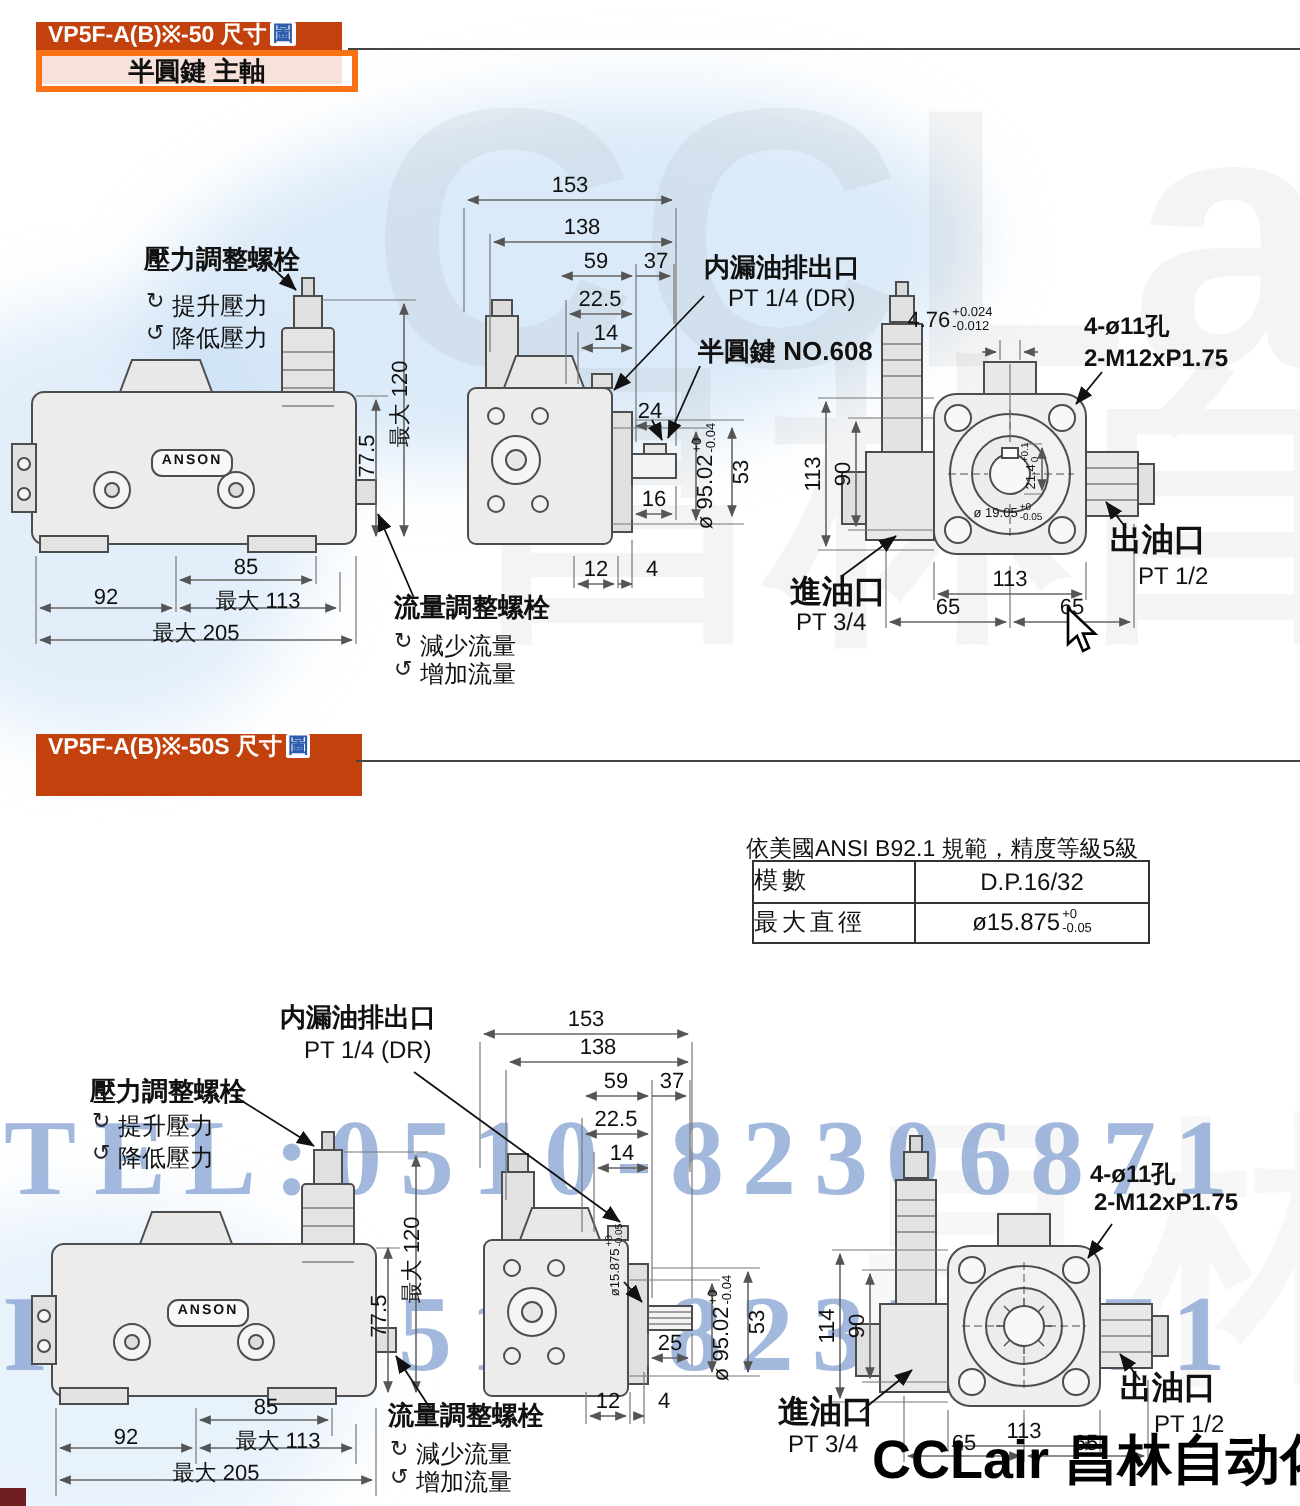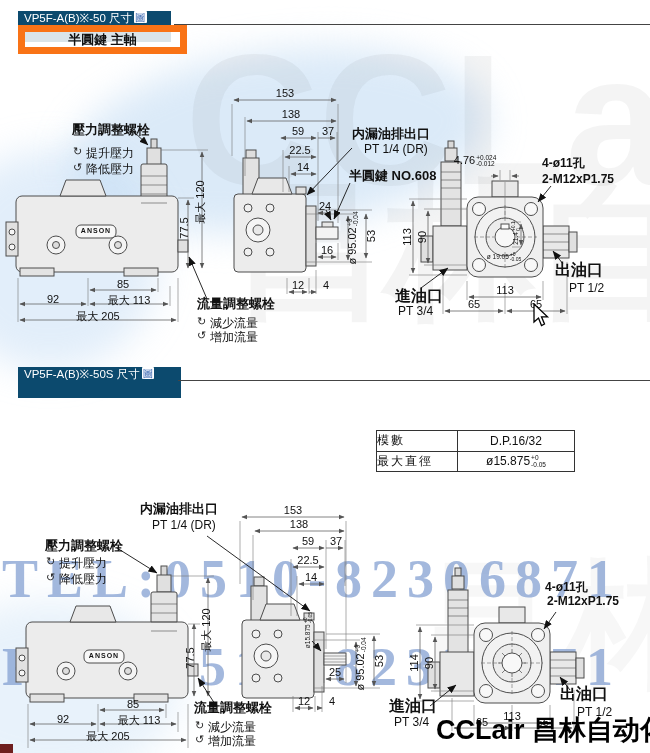--- a/index.html
+++ b/index.html
@@ -3,25 +3,25 @@
 <meta charset="utf-8">
 <style>
   html,body{margin:0;padding:0}
   #page{position:relative;width:650px;height:753px;background:#ffffff;overflow:hidden;
         font-family:"Liberation Sans",sans-serif;color:#111}
   .abs{position:absolute}
   .blob{position:absolute;border-radius:50%;filter:blur(18px)}
   .wm-gray{position:absolute;font-weight:bold;color:rgba(60,60,60,0.06);white-space:nowrap;line-height:1}
   .wm-blue{position:absolute;font-family:"Liberation Serif",serif;font-weight:bold;font-size:54px;
            color:rgba(128,156,208,0.72);letter-spacing:9px;white-space:nowrap;line-height:1}
-  .hdr-blue{position:absolute;background:#0c4a6e;color:#fff;font-size:11.5px;font-weight:normal;
+  .hdr-blue{position:absolute;background:#c2410c;color:#fff;font-size:11.5px;font-weight:bold;
             line-height:14px;height:31px;padding-left:6px}
   .hdr-box{display:inline-block;background:#fff;color:#2c5cab;font-size:10.5px;line-height:12px;
            padding:0 1px;margin-left:2px;border-radius:1px;vertical-align:1px}
-  .hdr-sub{position:absolute;border:7px solid #f97316;background:rgba(255,255,255,0.85);font-size:13px;
+  .hdr-sub{position:absolute;border:3px solid #f97316;background:rgba(255,255,255,0.85);font-size:13px;
            font-weight:bold;text-align:center;line-height:15px;height:15px}
   .hr{position:absolute;height:1px;background:#444}
   .dim{position:absolute;font-size:11px;white-space:nowrap;transform:translateX(-50%);color:#111}
   .dimv{position:absolute;font-size:11px;white-space:nowrap;transform:translate(-50%,-50%) rotate(-90deg);color:#111}
   .lbl{position:absolute;font-size:13px;font-weight:bold;white-space:nowrap;color:#111}
   .small{font-size:12px;font-weight:normal}
   .tiny{font-size:6.5px;font-weight:normal}
   .icon{position:absolute;font-size:11px;color:#222;line-height:1}
   .tolstack{display:inline-flex;flex-direction:column;font-size:6.5px;line-height:6.5px;
             vertical-align:middle;margin-left:1px;font-weight:normal;text-align:left}
@@ -350,20 +350,21 @@
   </span>
   <span class="dim" style="left:505px;top:284px">113</span>
   <span class="dim" style="left:474px;top:298px">65</span>
   <span class="dim" style="left:536px;top:298px">65</span>
 
   <div class="hdr-blue" style="left:18px;top:367px;width:157px">
     <span>VP5F-A(B)※-50S 尺寸</span><span class="hdr-box">圖</span>
   </div>
   <div class="hr" style="left:178px;top:380px;width:472px"></div>
 
+  <span class="caption" style="left:373px;top:417px">依美國ANSI  B92.1 規範，精度等級5級</span>
   <table class="spec" style="left:376px;top:430px">
     <tbody>
         <tr>
       <td class="k">模數</td>
       <td class="v">D.P.16/32</td>
     </tr>
     <tr>
       <td class="k">最大直徑</td>
       <td class="v">
         <span>ø15.875</span><span class="tolstack">

